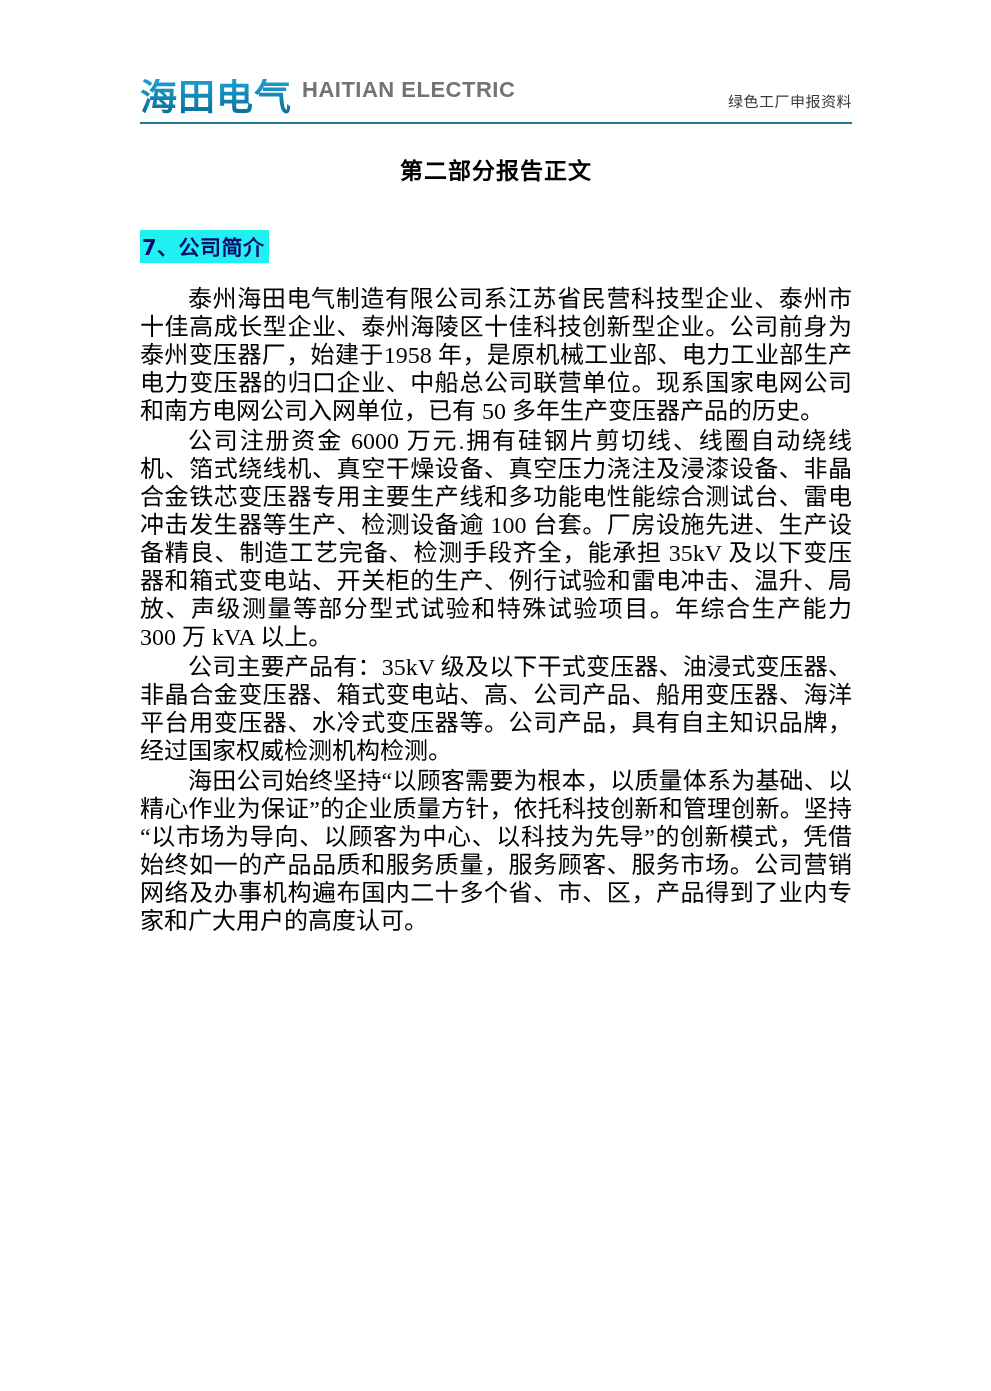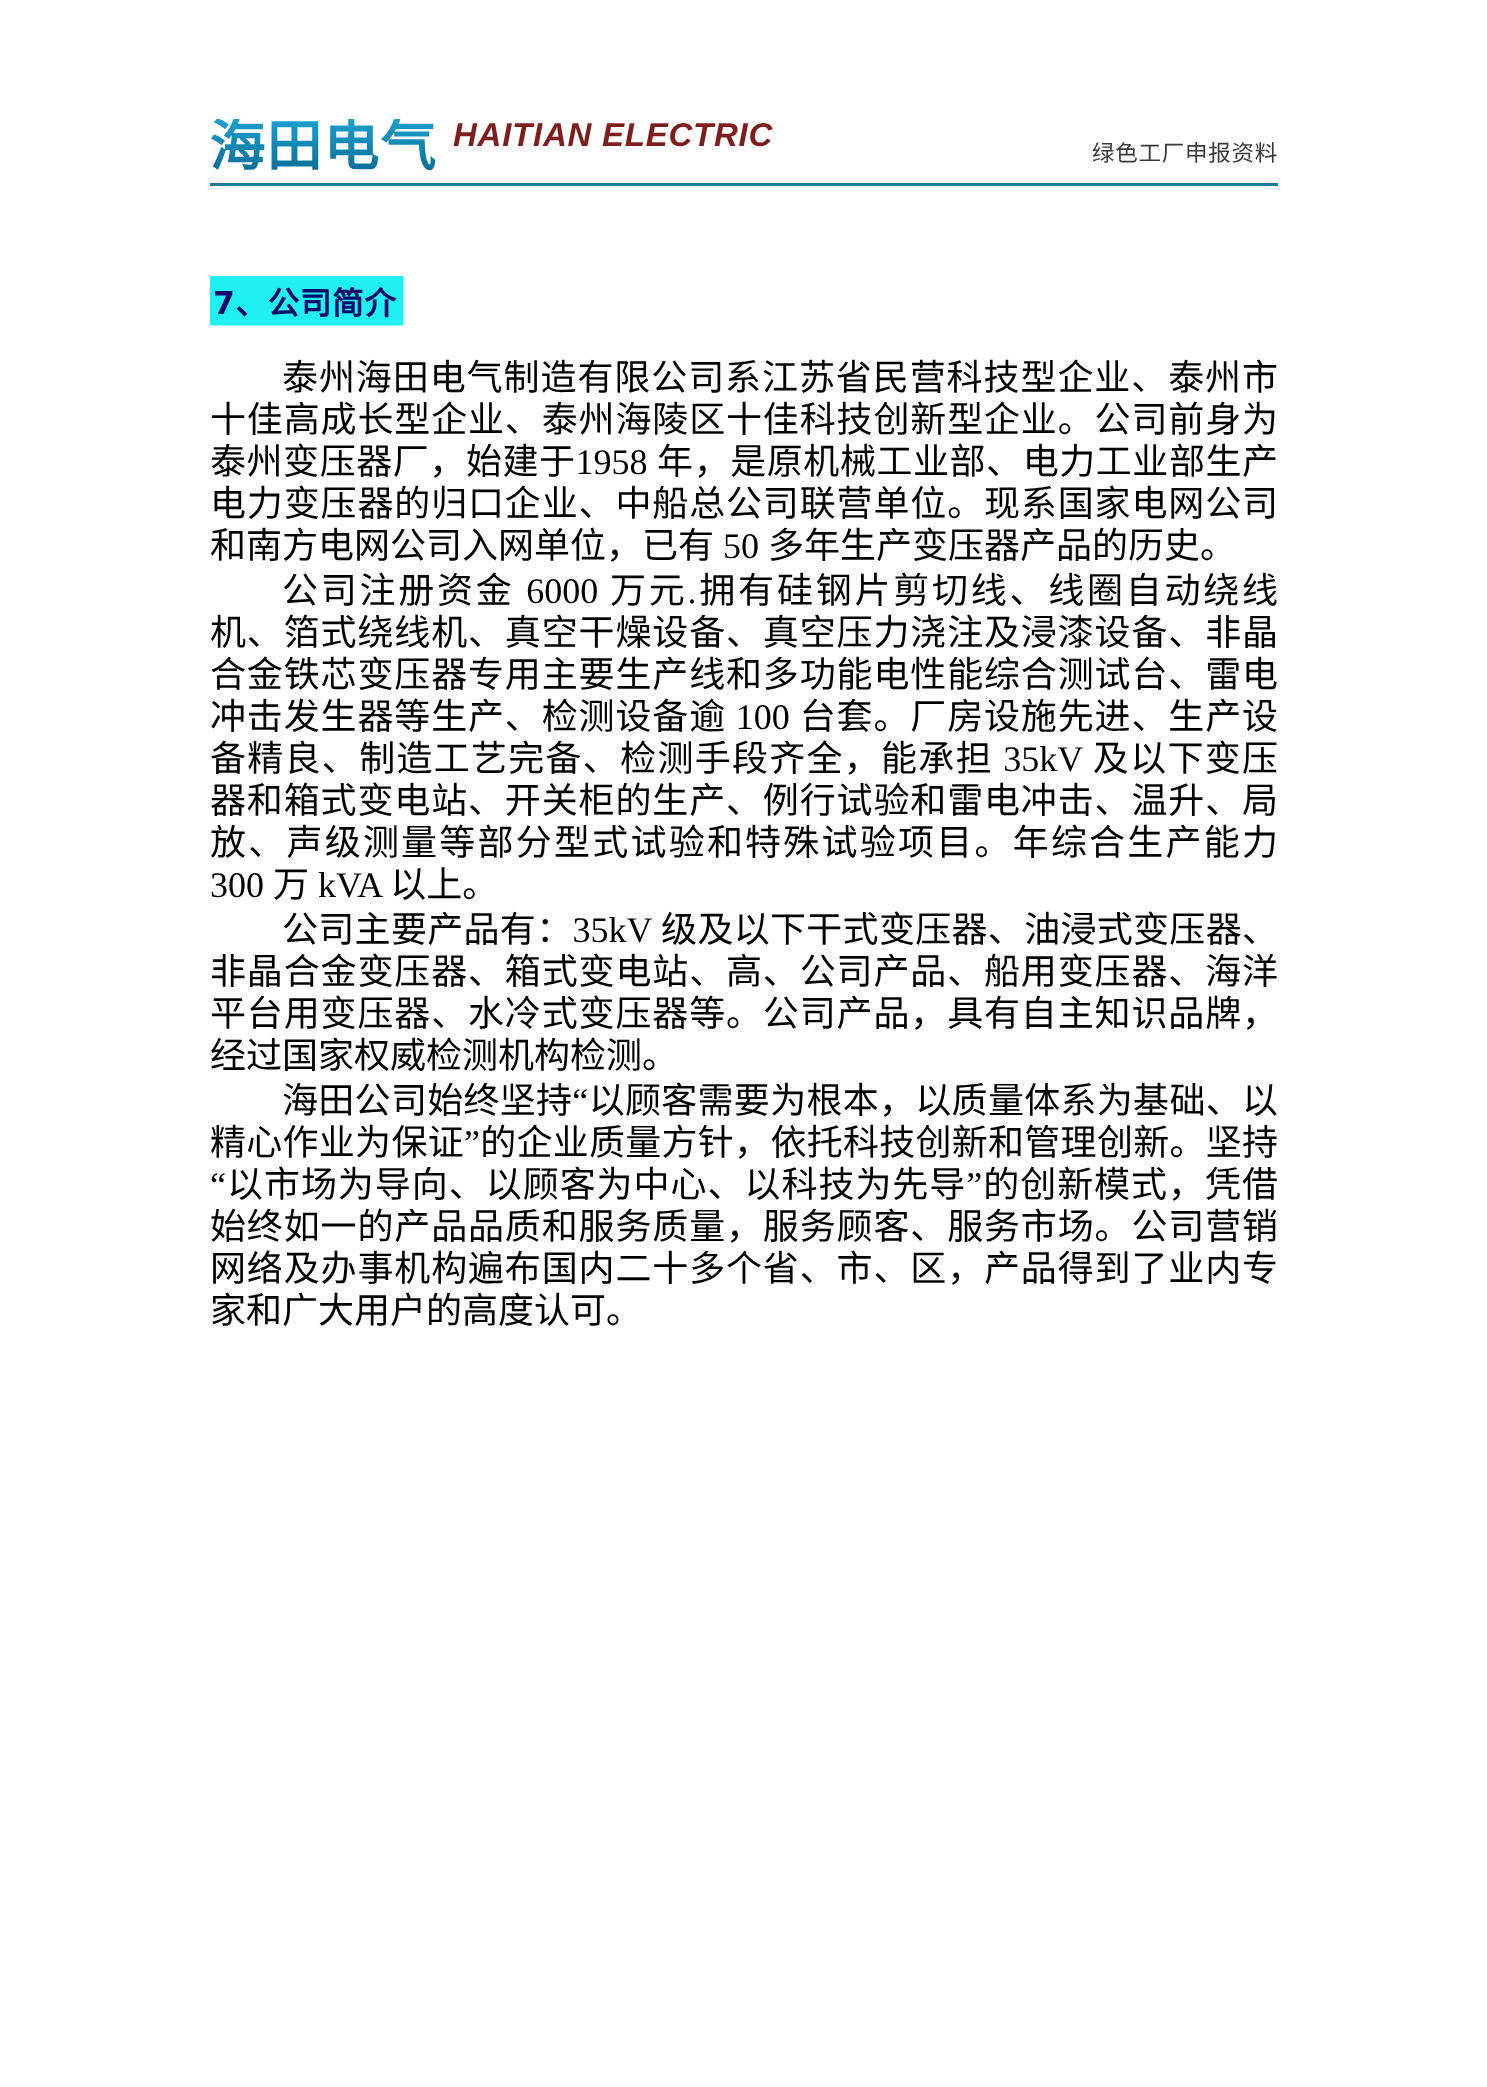--- a/index.html
+++ b/index.html
@@ -45,24 +45,23 @@
     color: #0e7faa;
     line-height: 1;
     background: linear-gradient(180deg, #1aa0cf 0%, #0a6d95 100%);
     -webkit-background-clip: text;
     background-clip: text;
     -webkit-text-fill-color: transparent;
   }
   .logo-en {
     font-family: "Liberation Sans", sans-serif;
     font-weight: 700;
-    font-style: italic;
     font-size: 22px;
     letter-spacing: 0.5px;
-    color: #7f1d1d;
+    color: #737373;
     line-height: 1;
     padding-bottom: 4px;
   }
   .header-right {
     font-family: "DejaVu Sans", sans-serif;
     font-size: 15px;
     color: #3a3a3a;
     line-height: 1;
     padding-bottom: 8px;
     letter-spacing: 0.5px;
@@ -117,20 +116,21 @@
 
   <div class="header">
     <div class="logo-block">
       <span class="logo-cn">海田电气</span>
       <span class="logo-en">HAITIAN ELECTRIC</span>
     </div>
     <div class="header-right">绿色工厂申报资料</div>
   </div>
 
   <div class="content">
+    <h1 class="doc-title">第二部分报告正文</h1>
 
     <div>
       <span class="section-heading">7、公司简介</span>
     </div>
 
     <div class="paragraphs">
       <p class="para">泰州海田电气制造有限公司系江苏省民营科技型企业、泰州市十佳高成长型企业、泰州海陵区十佳科技创新型企业。公司前身为泰州变压器厂，始建于1958 年，是原机械工业部、电力工业部生产电力变压器的归口企业、中船总公司联营单位。现系国家电网公司和南方电网公司入网单位，已有 50 多年生产变压器产品的历史。</p>
       <p class="para">公司注册资金 6000 万元.拥有硅钢片剪切线、线圈自动绕线机、箔式绕线机、真空干燥设备、真空压力浇注及浸漆设备、非晶合金铁芯变压器专用主要生产线和多功能电性能综合测试台、雷电冲击发生器等生产、检测设备逾 100 台套。厂房设施先进、生产设备精良、制造工艺完备、检测手段齐全，能承担 35kV 及以下变压器和箱式变电站、开关柜的生产、例行试验和雷电冲击、温升、局放、声级测量等部分型式试验和特殊试验项目。年综合生产能力 300 万 kVA 以上。</p>
       <p class="para">公司主要产品有：35kV 级及以下干式变压器、油浸式变压器、非晶合金变压器、箱式变电站、高、公司产品、船用变压器、海洋平台用变压器、水冷式变压器等。公司产品，具有自主知识品牌，经过国家权威检测机构检测。</p>
       <p class="para">海田公司始终坚持“以顾客需要为根本，以质量体系为基础、以精心作业为保证”的企业质量方针，依托科技创新和管理创新。坚持“以市场为导向、以顾客为中心、以科技为先导”的创新模式，凭借始终如一的产品品质和服务质量，服务顾客、服务市场。公司营销网络及办事机构遍布国内二十多个省、市、区，产品得到了业内专家和广大用户的高度认可。</p>

